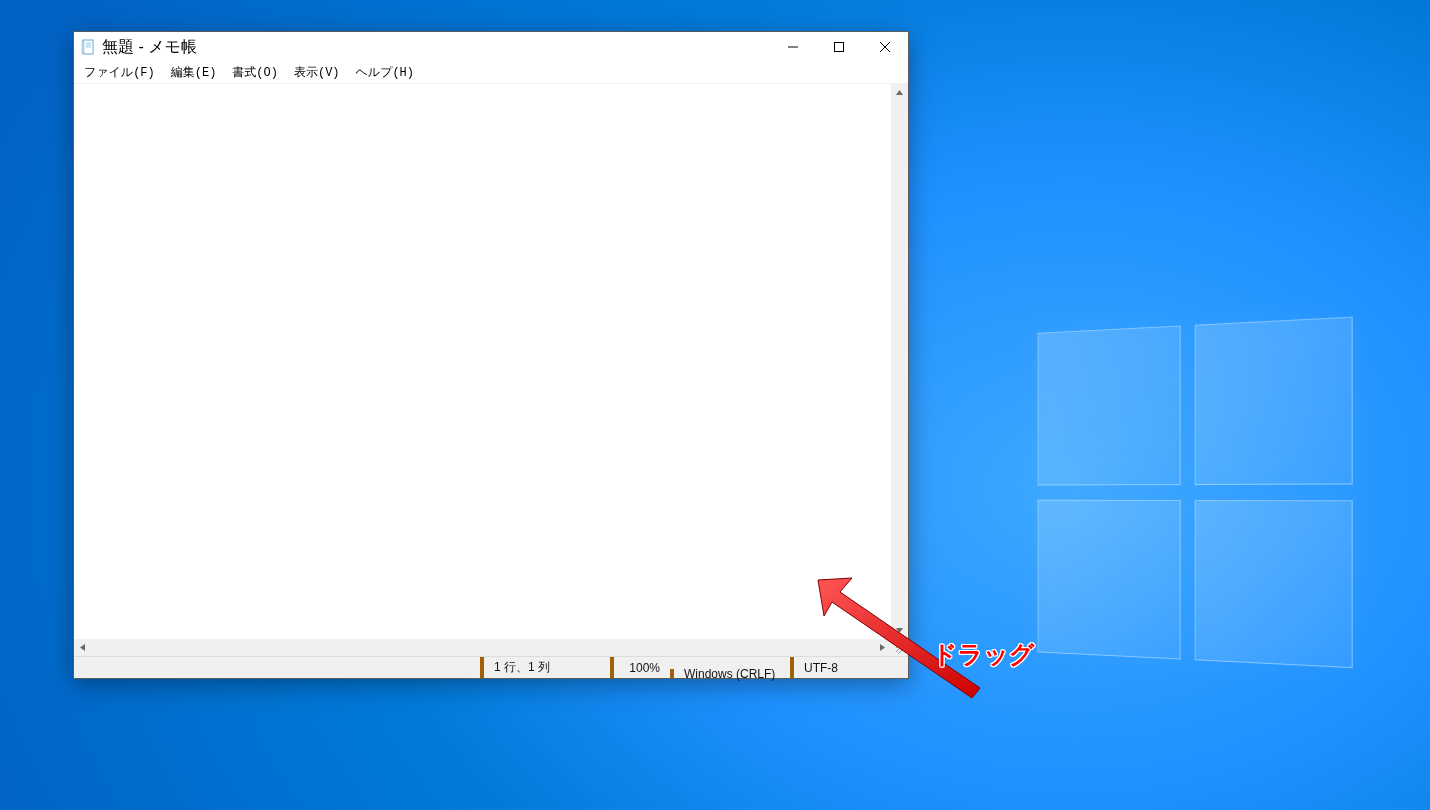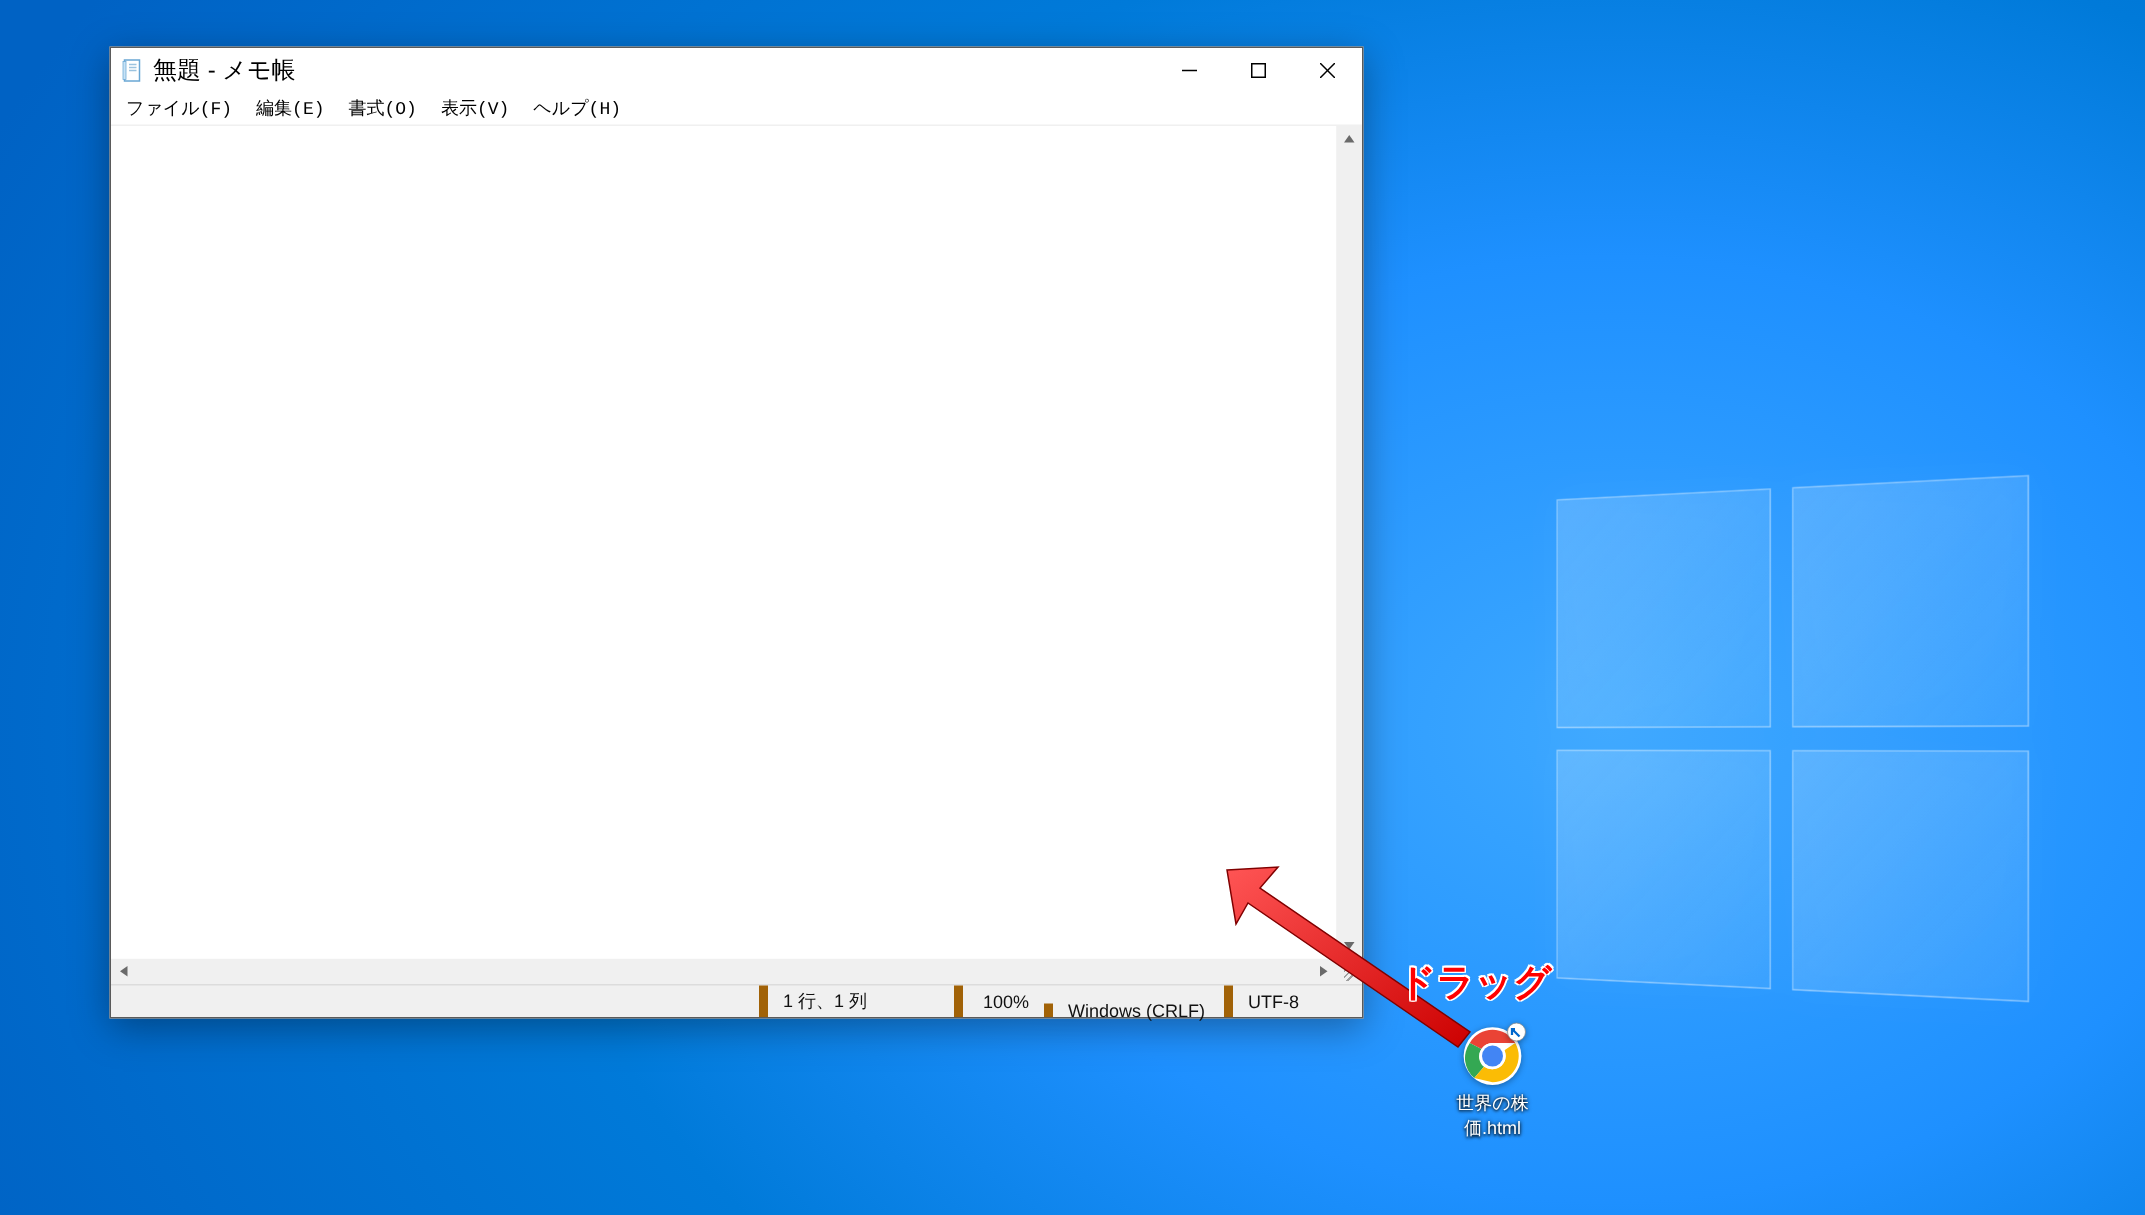--- a/index.html
+++ b/index.html
@@ -145,29 +145,29 @@
   .statusbar {
     height: 22px;
     border-top: 1px solid #dcdcdc;
     background: #f0f0f0;
     display: flex;
     align-items: stretch;
     font-size: 12px;
     color: #111;
   }
   .statusbar .cell {
-    border-left: 6px solid #a16207;
+    border-left: 4px solid #a16207;
     display:flex; align-items:center;
     padding: 0 10px;
   }
   .statusbar .lead { flex:1; border-left:none; }
   .statusbar .pos { width: 130px; }
   .statusbar .zoom { width: 60px; justify-content:flex-end;padding-left:12px; }
   .statusbar .eol { width: 120px; margin-top: 12px; }
-  .statusbar .enc { width: 92px; }
+  .statusbar .enc { width: 118px; }
   
   
   .file-icon {
     position: absolute;
     left: 955px;
     top: 683px;
     width: 80px;
     text-align: center;
     cursor: pointer;
   }
@@ -289,39 +289,20 @@
 
     <div class="statusbar">
       <div class="cell lead"></div>
       <div class="cell pos">1 行、1 列</div>
       <div class="cell zoom">100%</div>
       <div class="cell eol">Windows (CRLF)</div>
       <div class="cell enc">UTF-8</div>
     </div>
   </div>
 
-  <div class="file-icon">
-    <div class="chrome">
-      <svg width="42" height="42" viewBox="0 0 48 48">
-        <circle cx="24" cy="24" r="22" fill="#fff"></circle>
-        <path d="M24 4 A20 20 0 0 1 41.3 14 L24 14 A10 10 0 0 0 15.6 18.7 L6.7 14 A20 20 0 0 1 24 4 Z" fill="#ea4335"></path>
-        <path d="M6.7 14 L15.6 18.7 A10 10 0 0 0 17.5 32.2 L10.1 40.8 A20 20 0 0 1 6.7 14 Z" fill="#34a853"></path>
-        <path d="M41.3 14 A20 20 0 0 1 24 44 L10.1 40.8 L17.5 32.2 A10 10 0 0 0 24 34 A10 10 0 0 0 33.1 19.7 L41.3 14 Z" fill="#fbbc05"></path>
-        <circle cx="24" cy="24" r="10" fill="#fff"></circle>
-        <circle cx="24" cy="24" r="8" fill="#4285f4"></circle>
-      </svg>
-      <span class="shortcut-overlay">
-        <svg width="14" height="14" viewBox="0 0 14 14">
-          <circle cx="7" cy="7" r="6" fill="#fff" stroke="#888" stroke-width="0.5"></circle>
-          <path d="M4 9 L4 5 L6 5 M4 5 L9 10" stroke="#0066cc" stroke-width="1.5" fill="none"></path>
-        </svg>
-      </span>
-    </div>
-    <div class="label">世界の株価.html</div>
-  </div>
 
   <svg class="annot-arrow" viewBox="0 0 180 130">
     <defs>
       <linearGradient id="arrG" x1="0" y1="0" x2="1" y2="1">
         <stop offset="0" stop-color="#ff5555"></stop>
         <stop offset="1" stop-color="#cc0000"></stop>
       </linearGradient>
     </defs>
     <polygon points="6,10 40,8 28,22 168,118 160,128 20,32 12,46" fill="url(#arrG)" stroke="#800000" stroke-width="1"></polygon>
   </svg>

